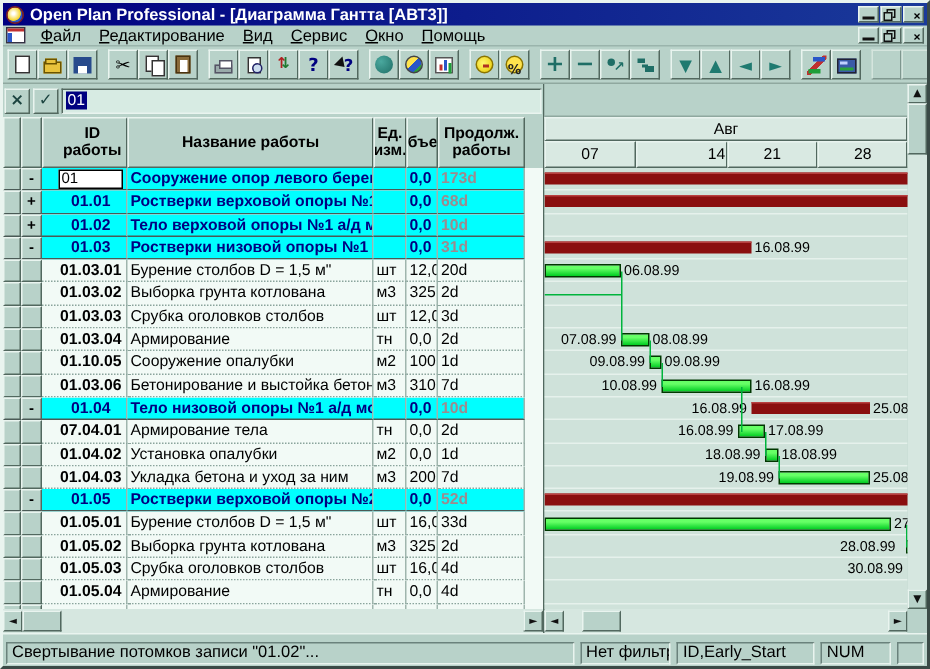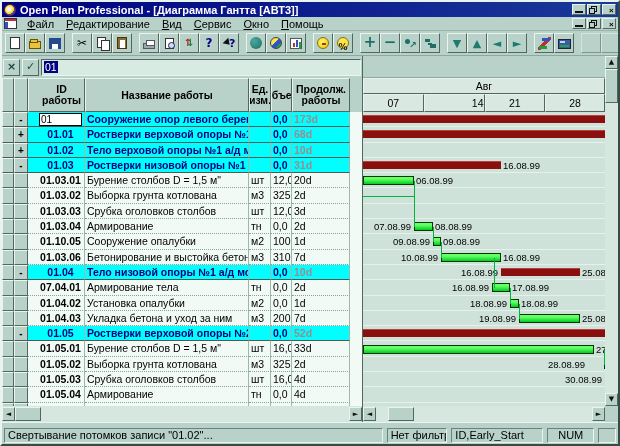--- a/index.html
+++ b/index.html
@@ -117,21 +117,21 @@
   .hs-right{width:243px;border-left:1px solid #52685f;}
   .hscroll .sbtn{height:14px;margin-top:1px;}
   .hthumb{width:26px;height:14px;margin-top:1px;background:#b8d2c9;border:1px solid;border-color:#e9f4ef #52685f #52685f #e9f4ef;}
   .htrack{flex:1;}
   .hfix{width:12px;}
   .corner{width:13px;background:#b8d2c9;}
   
   .status-strip{height:4px;border-top:1px solid #e9f4ef;}
   .statusbar{height:18px;display:flex;align-items:center;padding:0 2px;}
   .spane{height:15px;border:1px solid;border-color:#6a827c #e9f4ef #e9f4ef #6a827c;font-size:11px;line-height:13px;padding:0 3px;white-space:nowrap;overflow:hidden;margin-right:4px;background:#b8d2c9;}
-  .sp-msg{width:388px;}.sp-filter{width:62px;}.sp-sort{width:94px;}.sp-num{width:48px;text-align:center;}.sp-extra{width:18px;margin-right:0;}
+  .sp-msg{width:388px;}.sp-filter{width:62px;}.sp-sort{width:94px;}.sp-num{width:48px;}.sp-extra{width:18px;margin-right:0;}
 </style>
 </head>
 <body>
 
 <div class="window">
   <div class="titlebar">
     <span class="app-ico"></span>
     <span class="title-text">Open Plan Professional - [Диаграмма Гантта [АВТ3]]</span>
     <span class="winbtns">
       <button class="wbtn">
@@ -525,21 +525,21 @@
           <div class="gbar task" style="left: 156px; top: 201.9px; width: 61px;"></div>
           <span class="glabel" style="right: 89px; top: 200.9px;">19.08.99</span>
           <span class="glabel" style="left: 219px; top: 200.9px;">25.08.99</span>
           <div class="grow" style="top: 214.2px;"></div>
           <div class="gbar summary" style="left: 0px; top: 217.2px; width: 246px;"></div>
           <div class="grow" style="top: 229.5px;"></div>
           <div class="gbar task" style="left: 0px; top: 232.5px; width: 231px;"></div>
           <span class="glabel" style="left: 233px; top: 231.5px;">27.08.99</span>
           <div class="grow" style="top: 244.8px;"></div>
           <div class="gbar task" style="left: 241px; top: 247.8px; width: 9px;"></div>
-          <span class="glabel" style="right: 20px; top: 246.8px;">28.08.99</span>
+          <span class="glabel" style="right: 8px; top: 246.8px;">28.08.99</span>
           <div class="grow" style="top: 260.1px;"></div>
           <span class="glabel" style="right: 3px; top: 262.1px; margin-left: 28px;">30.08.99</span>
           <div class="grow" style="top: 275.4px;"></div>
           <div class="grow" style="top: 290.7px;"></div>
           <div class="glink" style="left: 0px; width: 51px; top: 83.5px; height: 1px;"></div>
           <div class="glink" style="left: 51px; width: 1px; top: 69.2px; height: 45.9px;"></div>
           <div class="glink" style="left: 70px; width: 1px; top: 115.1px; height: 15.3px;"></div>
           <div class="glink" style="left: 78px; width: 1px; top: 130.4px; height: 15.3px;"></div>
           <div class="glink" style="left: 131px; width: 1px; top: 145.7px; height: 30.6px;"></div>
           <div class="glink" style="left: 147px; width: 1px; top: 176.3px; height: 15.3px;"></div>

